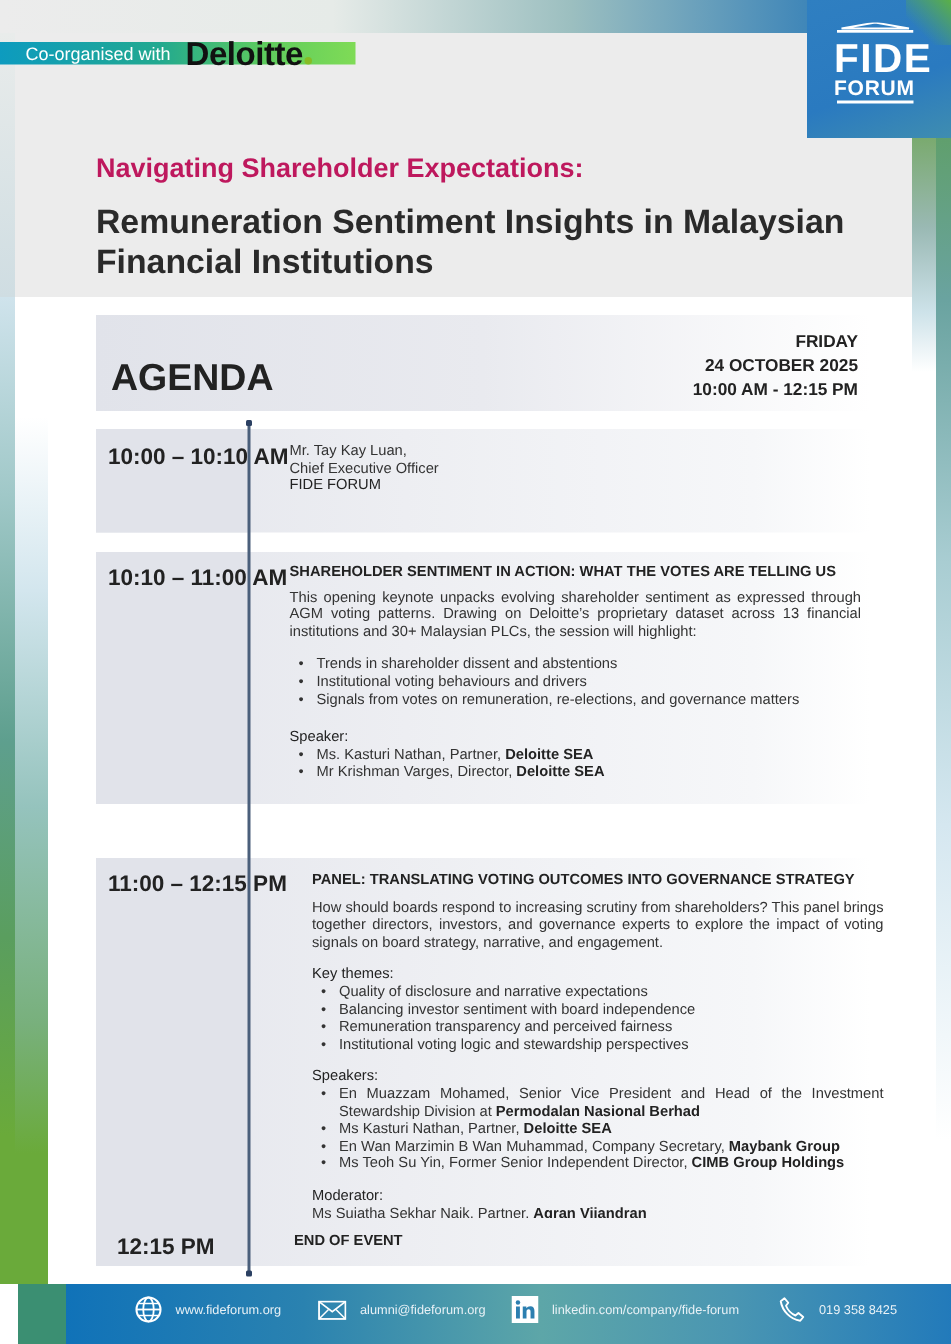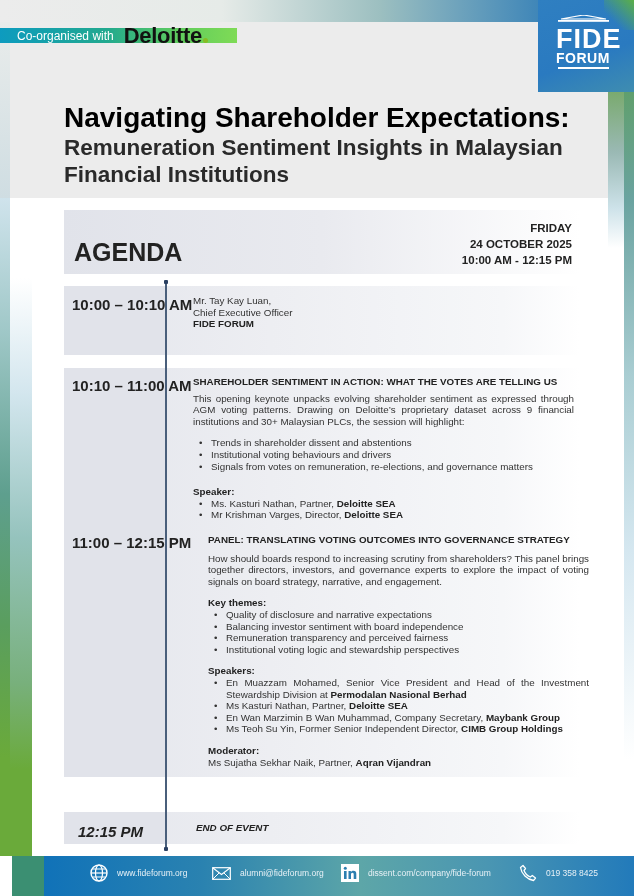--- a/index.html
+++ b/index.html
@@ -33,41 +33,41 @@
   .logo { position: absolute; left: 538px; top: 0; width: 96px; height: 92px;
     background: linear-gradient(160deg, #2f7fc1 0%, #2a7ac0 60%, #3f8db0 100%); }
   .logo-corner { position: absolute; right: 0; top: 0; width: 30px; height: 30px;
     background: linear-gradient(225deg, #5bb047 0%, #5bb04700 70%); }
   .logo-roof { position: absolute; left: 20px; top: 15px; width: 51px; height: 7px; }
   .logo-fide { position: absolute; left: 18px; top: 24px; font-size: 27px; font-weight: bold; color: #ffffff; letter-spacing: 1px; }
   .logo-forum { position: absolute; left: 18px; top: 50px; font-size: 14px; font-weight: bold; color: #ffffff; letter-spacing: 0.5px; }
   .logo-line { position: absolute; left: 20px; top: 67px; width: 51px; height: 2px; background: #fff; }
 
   
-  .title-main { position: absolute; left: 64px; top: 102px; font-size: 28px; font-weight: bold; color: #000000; }
+  .title-main { position: absolute; left: 64px; top: 102px; font-size: 18px; font-weight: bold; color: #be185d; }
   .title-sub { position: absolute; left: 64px; top: 134px; width: 530px; font-size: 22.5px; color: #2a2a2a; line-height: 27px; }
 
   
   .agenda-head { position: absolute; left: 64px; top: 210px; width: 516px; height: 64px;
     background: linear-gradient(90deg, #e1e3ea 0%, #e9eaef 50%, #ffffff 100%); }
   .agenda-title { position: absolute; left: 10px; top: 28px; font-size: 25px; font-weight: bold; color: #222; }
   .agenda-date { position: absolute; right: 8px; top: 10px; text-align: right; font-size: 11.5px; font-weight: bold; line-height: 16px; color: #222; }
 
   
   .timeline-line { position: absolute; left: 165px; top: 282px; width: 2px; height: 567px; background: #4a5f7b; }
   .timeline-dot { position: absolute; left: 164px; width: 4px; height: 4px; background: #2b4062; border-radius: 1px; }
 
   .row { position: absolute; left: 64px; width: 516px;
     background: linear-gradient(90deg, #e3e5ec 0%, #edeef2 40%, #f6f7f9 85%, #ffffff 100%); }
   .row-time-col { position: absolute; left: 0; top: 0; bottom: 0; width: 101px; background: #e1e3ea; }
   .time { position: absolute; left: 8px; font-size: 15px; font-weight: bold; color: #222; }
   .session { position: absolute; left: 129px; width: 381px; font-size: 9.8px; color: #333; line-height: 11.6px; }
   .s-title { font-weight: bold; font-size: 9.8px; color: #222; margin-bottom: 7px; }
   .s-desc { text-align: justify; margin-bottom: 10px; }
-  .s-label { font-weight: bold; color: #222; }
+  .s-label { font-weight: normal; color: #222; }
   ul.bul { list-style: none; padding-left: 6px; }
   ul.bul li { position: relative; padding-left: 12px; }
   ul.bul li::before { content: "•"; position: absolute; left: 0; top: 0; }
   b { color: #222; }
 
   
   .footer { position: absolute; left: 12px; top: 856px; width: 634px; height: 40px;
     background: linear-gradient(90deg, #0b6fba 0%, #2a82b0 30%, #5da6a8 55%, #4a96b2 75%, #1f78bb 100%); text-align: center; }
   .footer-left { position: absolute; left: 0; top: 0; width: 32px; height: 40px; background: #3b8f72; }
   .f-item { position: absolute; top: 0; height: 34px; display: flex; align-items: center; color: #e8f1f6; font-size: 8.5px; }
@@ -120,35 +120,35 @@
     <div>Chief Executive Officer</div>
     <div class="s-label">FIDE FORUM</div>
   </div>
 </div>
 
 <div class="row" style="top:368px;height:168px;">
   <div class="row-time-col"></div>
   <div class="time" style="top:9px;">10:10 – 11:00 AM</div>
   <div class="session" style="top:8px;">
     <div class="s-title" style="margin-bottom:5px;">SHAREHOLDER SENTIMENT IN ACTION: WHAT THE VOTES ARE TELLING US</div>
-    <div class="s-desc">This opening keynote unpacks evolving shareholder sentiment as expressed through AGM voting patterns. Drawing on Deloitte’s proprietary dataset across 9 financial institutions and 30+ Malaysian PLCs, the session will highlight:</div>
+    <div class="s-desc">This opening keynote unpacks evolving shareholder sentiment as expressed through AGM voting patterns. Drawing on Deloitte’s proprietary dataset across 13 financial institutions and 30+ Malaysian PLCs, the session will highlight:</div>
     <ul class="bul" style="margin-bottom:14px;">
       <li>Trends in shareholder dissent and abstentions</li>
       <li>Institutional voting behaviours and drivers</li>
       <li>Signals from votes on remuneration, re-elections, and governance matters</li>
     </ul>
     <div class="s-label">Speaker:</div>
     <ul class="bul">
       <li><span>Ms. Kasturi Nathan, Partner, </span><b>Deloitte SEA</b></li>
       <li><span>Mr Krishman Varges, Director, </span><b>Deloitte SEA</b></li>
     </ul>
   </div>
 </div>
 
-<div class="row" style="top:525px;height:252px;padding-left:28px;">
+<div class="row" style="top:572px;height:252px;padding-left:28px;">
   <div class="row-time-col"></div>
   <div class="time" style="top:9px;">11:00 – 12:15 PM</div>
   <div class="session" style="top:9px;margin-left:15px;">
     <div class="s-title">PANEL: TRANSLATING VOTING OUTCOMES INTO GOVERNANCE STRATEGY</div>
     <div class="s-desc">How should boards respond to increasing scrutiny from shareholders? This panel brings together directors, investors, and governance experts to explore the impact of voting signals on board strategy, narrative, and engagement.</div>
     <div class="s-label">Key themes:</div>
     <ul class="bul" style="margin-bottom:10px;">
       <li>Quality of disclosure and narrative expectations</li>
       <li>Balancing investor sentiment with board independence</li>
       <li>Remuneration transparency and perceived fairness</li>
@@ -159,21 +159,21 @@
       <li style="text-align:justify;"><span>En Muazzam Mohamed, Senior Vice President and Head of the Investment Stewardship Division at </span><b>Permodalan Nasional Berhad</b></li>
       <li><span>Ms Kasturi Nathan, Partner, </span><b>Deloitte SEA</b></li>
       <li><span>En Wan Marzimin B Wan Muhammad, Company Secretary, </span><b>Maybank Group</b></li>
       <li><span>Ms Teoh Su Yin, Former Senior Independent Director, </span><b>CIMB Group Holdings</b></li>
     </ul>
     <div class="s-label">Moderator:</div>
     <div><span>Ms Sujatha Sekhar Naik, Partner, </span><b>Aqran Vijandran</b></div>
   </div>
 </div>
 
-<div class="row" style="top:812px;height:32px;font-style:italic;">
+<div class="row" style="top:812px;height:32px;">
   <div class="row-time-col"></div>
   <div class="time" style="top:11px;left:14px;">12:15 PM</div>
   <div class="session" style="top:10px;left:132px;">
     <div class="s-title">END OF EVENT</div>
   </div>
 </div>
 
 <div class="timeline-line"></div>
 <div class="timeline-dot" style="top:280px;"></div>
 <div class="timeline-dot" style="top:847px;"></div>
@@ -205,21 +205,21 @@
   </div>
   <div class="f-item" style="left:329px;">
     <span class="f-icon">
       <svg width="18" height="18" viewBox="0 0 18 18">
           <rect width="18" height="18" fill="#fff"></rect>
           <rect x="3" y="7" width="2.6" height="8" fill="#2c7fb0"></rect>
           <circle cx="4.3" cy="4.3" r="1.5" fill="#2c7fb0"></circle>
           <path d="M7.5 7 h2.4 v1.2 c0.5-0.9 1.5-1.4 2.6-1.4 c2 0 2.8 1.2 2.8 3.2 V15 h-2.6 v-4.5 c0-1-0.3-1.7-1.3-1.7 c-1 0-1.4 0.7-1.4 1.7 V15 H7.5 z" fill="#2c7fb0"></path>
         </svg>
     </span>
-    <span>dissent.com/company/fide-forum</span>
+    <span>linkedin.com/company/fide-forum</span>
   </div>
   <div class="f-item" style="left:507px;">
     <span class="f-icon">
       <svg width="18" height="18" viewBox="0 0 18 18">
           <path d="M4 1.5 L6.5 4.5 L5 6.5 C6 9 8.5 11.8 11.3 13 L13.3 11.4 L16.5 14 L14.5 16.5 C8 15.5 2.5 10 1.5 3.5 Z" fill="none" stroke="#fff" stroke-width="1.3" stroke-linejoin="round"></path>
         </svg>
     </span>
     <span>019 358 8425</span>
   </div>
 </div>

